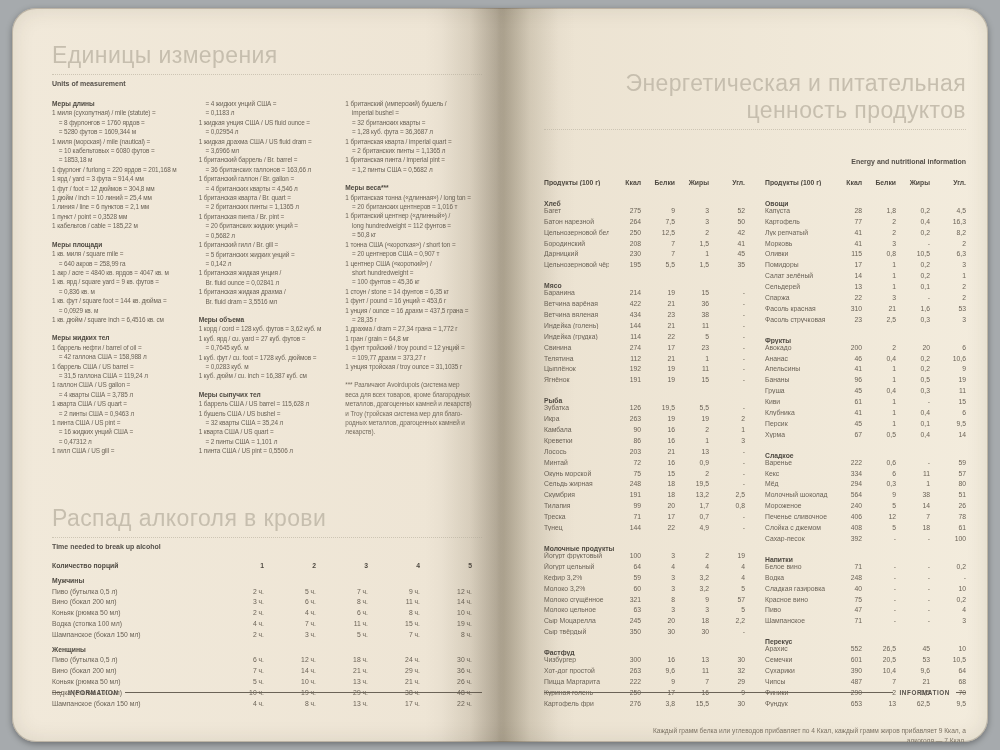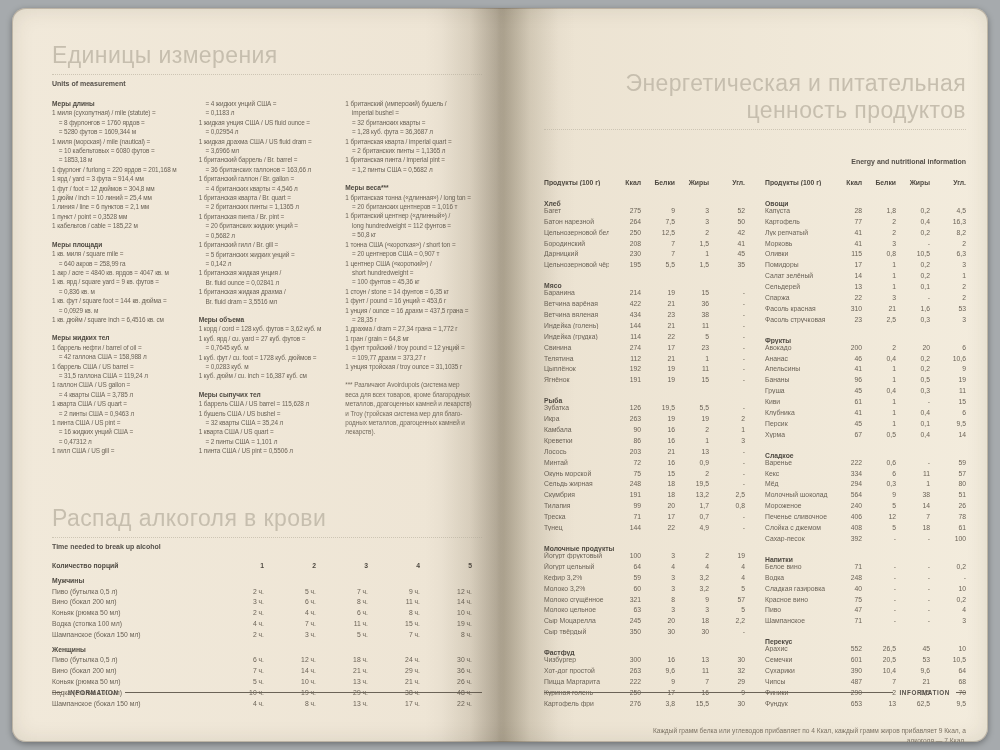--- a/index.html
+++ b/index.html
@@ -1,16 +1,16 @@
 <!DOCTYPE html>
 <html><head>
 <meta charset="utf-8">
 <style>
   html,body{margin:0;padding:0;width:1000px;height:750px;background:#a6aaad;font-family:"Liberation Sans",sans-serif;}
-  .notebook{position:absolute;left:12px;top:8px;right:12px;bottom:8px;border-radius:14px;
+  .notebook{position:absolute;left:12px;top:8px;right:12px;bottom:8px;border-radius:24px;
     background:linear-gradient(to right,#f1e9da 0%,#eee5d5 44%,#d9cfbc 49.6%,#cfc5b0 50.4%,#ece3d2 56%,#f3ecdd 100%);
     box-shadow:0 2px 6px rgba(0,0,0,.35), inset 0 0 0 1px rgba(70,60,45,.25), inset 0 0 22px rgba(60,50,35,.12);
     overflow:hidden;}
   .gutter{position:absolute;left:50%;top:0;bottom:0;width:150px;transform:translateX(-50%);pointer-events:none;
     background:linear-gradient(to right,rgba(80,68,50,0) 0%,rgba(80,68,50,.08) 30%,rgba(55,45,30,.26) 50%,rgba(80,68,50,.08) 70%,rgba(80,68,50,0) 100%);z-index:5;}
   .page{position:absolute;top:0;bottom:0;width:500px;}
   .page-left{left:0;padding:34px 30px 0 40px;box-sizing:border-box;}
   .page-right{left:500px;padding:34px 46px 0 32px;box-sizing:border-box;}
   .big-title{font-size:23px;color:#c6beae;letter-spacing:.4px;padding-bottom:5px;border-bottom:1px dotted #cdc5b4;font-weight:normal;}
   .subtitle{font-size:7px;font-weight:bold;color:#55504a;margin-top:5px;}

